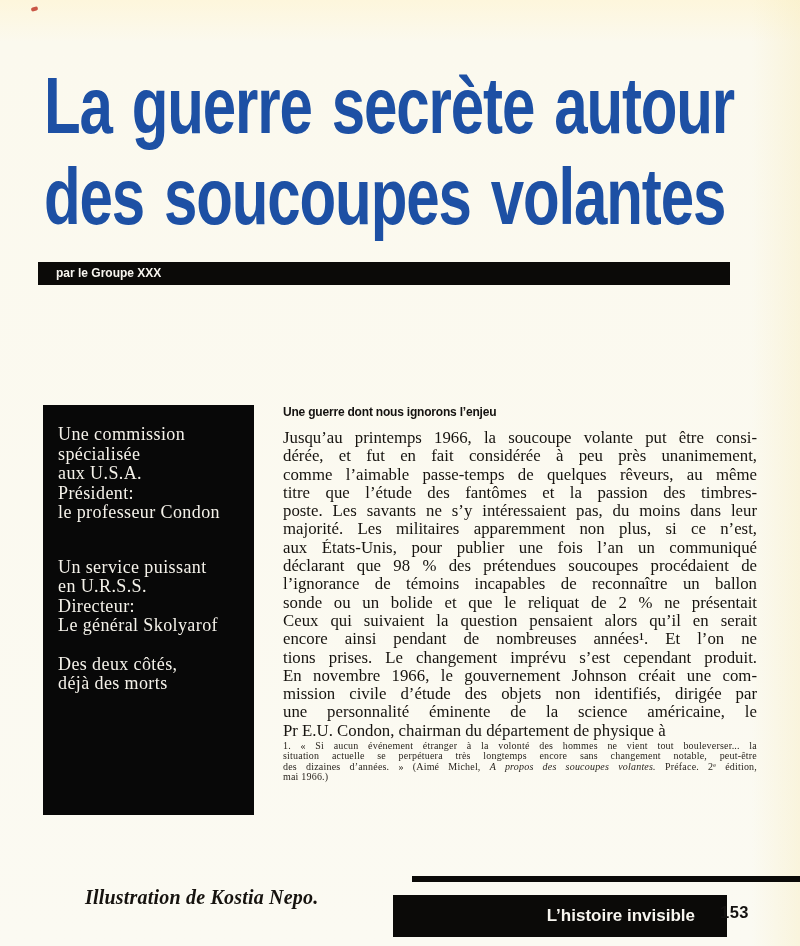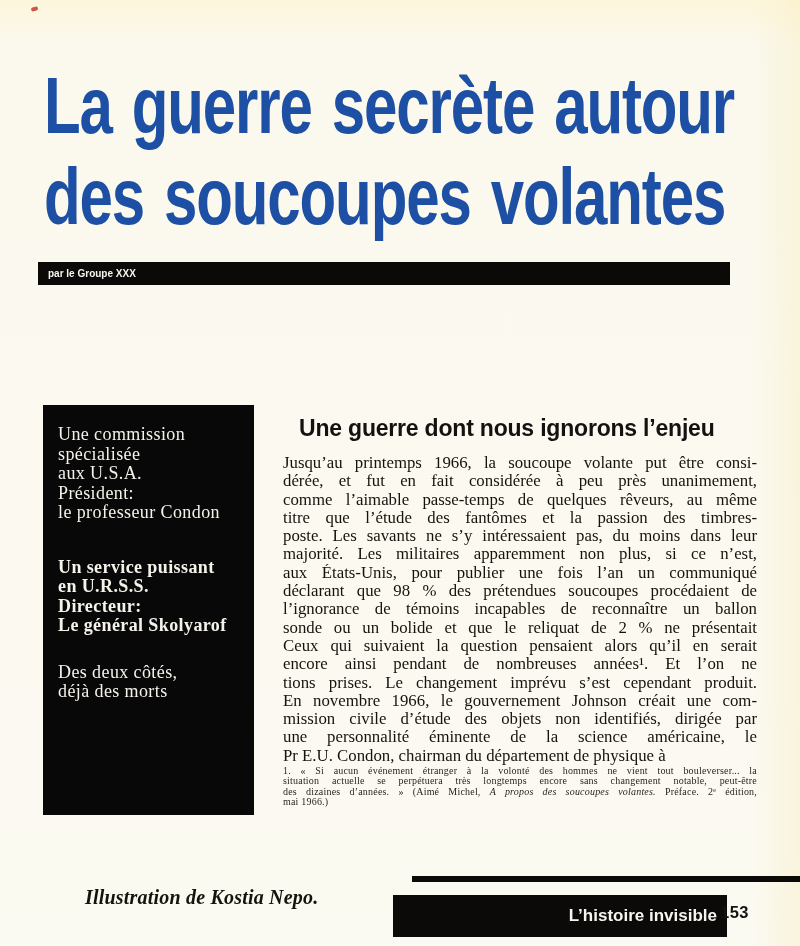--- a/index.html
+++ b/index.html
@@ -19,39 +19,39 @@
     font-family:"Liberation Sans","DejaVu Sans",sans-serif;
     font-weight:bold;font-size:80px;line-height:91px;
     letter-spacing:-1.5px;word-spacing:6px;white-space:nowrap;
     transform:scaleX(0.75);transform-origin:left top;
   }
   
   .byline-bar{
     position:absolute;left:38px;top:262px;width:692px;height:23px;
     background:#0b0a08;color:#f7f5ef;
     font-family:"Liberation Sans","DejaVu Sans",sans-serif;
-    font-weight:bold;font-size:10px;line-height:23px;
-    padding-left:10px;box-sizing:border-box;
+    font-weight:bold;font-size:12px;line-height:23px;
+    padding-left:18px;box-sizing:border-box;
   }
   
   .sidebar{
     position:absolute;left:43px;top:405px;width:211px;height:410px;
     background:#080808;color:#f5f2ea;box-sizing:border-box;
     padding:20px 8px 0 15px;
     font-size:18px;line-height:19.5px;letter-spacing:.4px;
   }
   .sb-group{margin:0 0 35px 0;}
-  .sb-group:nth-child(2){margin-bottom:27px;font-weight:bold;}
+  .sb-group:nth-child(2){margin-bottom:19px;}
   .sb-group:nth-child(3){margin-bottom:0;}
   .sb-line{white-space:nowrap;}
   
   .article{position:absolute;left:283px;top:402px;width:474px;}
   .heading{
-    margin:16px;font-family:"Liberation Sans","DejaVu Sans",sans-serif;
-    font-weight:bold;font-size:23px;line-height:20px;color:#141210;
+    margin:0;font-family:"Liberation Sans","DejaVu Sans",sans-serif;
+    font-weight:bold;font-size:12px;line-height:20px;color:#141210;
     letter-spacing:-.2px;
   }
   #paragraphs{margin-top:7px;}
   .para{margin:0;}
   .bline{
     height:18.3px;overflow:hidden;
     font-size:16.8px;line-height:18.3px;color:#16130f;
   }
   .jline{text-align:justify;}
   .jline::after{content:"";display:inline-block;width:100%;height:0;}
@@ -69,21 +69,21 @@
     font-style:italic;font-weight:bold;font-size:20px;color:#16130f;
     letter-spacing:.2px;
     margin-left:40px;
   }
   .edge-strip{position:absolute;left:412px;top:876px;width:388px;height:6px;background:#0b0a08;}
   .footer-box{
     position:absolute;left:393px;top:895px;width:334px;height:42px;
     background:#0b0a08;color:#f7f5ef;box-sizing:border-box;
     font-family:"Liberation Sans","DejaVu Sans",sans-serif;
     font-weight:bold;font-size:17px;line-height:42px;
-    text-align:right;padding-right:10px;
+    text-align:right;padding-right:32px;
   }
   .page-number{
     position:absolute;left:720px;top:903px;width:40px;
     font-family:"Liberation Sans","DejaVu Sans",sans-serif;
     font-weight:bold;font-size:16.5px;color:#141210;letter-spacing:.5px;
   }
 </style>
 </head>
 <body>
 

